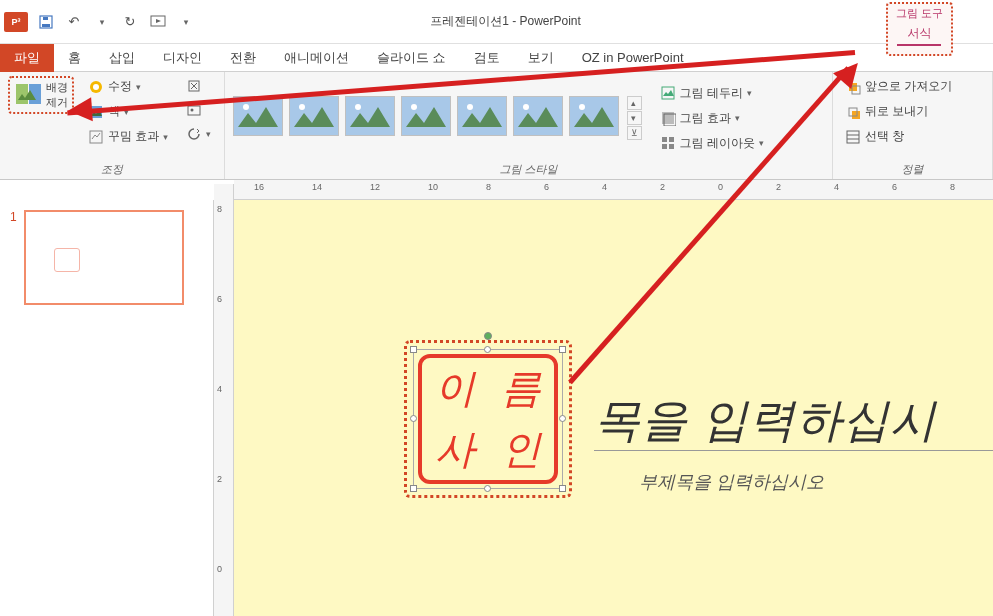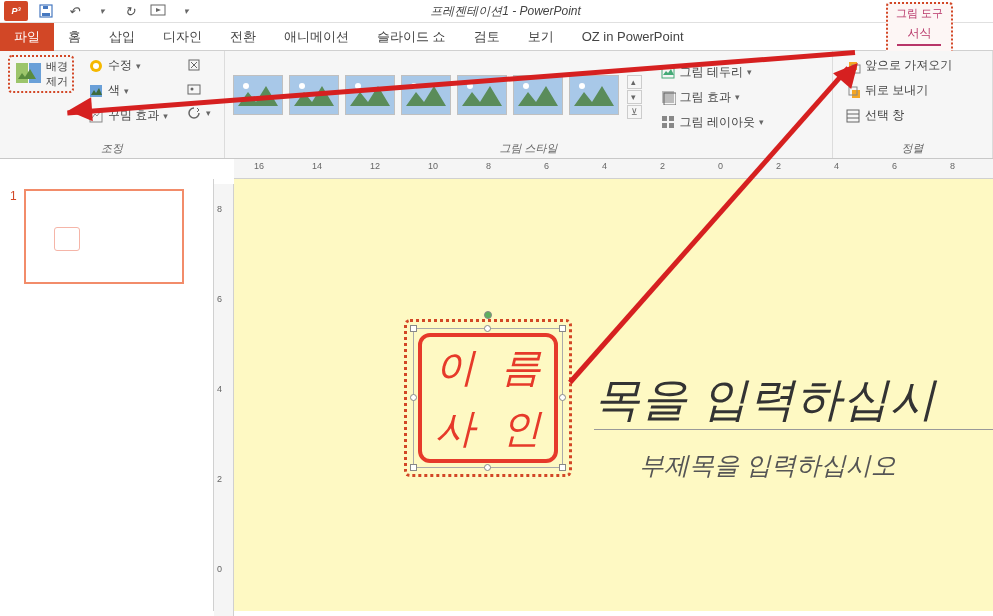--- a/index.html
+++ b/index.html
@@ -1,19 +1,19 @@
 <!DOCTYPE html>
 <html><head>
 <meta charset="utf-8">
 <style>
 * { margin: 0; padding: 0; box-sizing: border-box; font-family: "Malgun Gothic", sans-serif; }
 body { background: #fff; overflow: hidden; width: 993px; height: 616px; position: relative; }
 
 
-.titlebar { height: 23px; background: #fff; display: flex; align-items: center; border-bottom: 1px solid #e0e0e0; position: relative; font-style: italic; }
+.titlebar { height: 44px; background: #fff; display: flex; align-items: center; border-bottom: 1px solid #e0e0e0; position: relative; }
 .qat { display: flex; align-items: center; gap: 8px; padding-left: 4px; }
 .ppt-icon { width: 24px; height: 20px; background: #d24726; color: #fff; font-size: 9px; font-weight: bold; display: flex; align-items: center; justify-content: center; border-radius: 2px; }
 .qat-btn { width: 20px; height: 20px; display: flex; align-items: center; justify-content: center; color: #555; font-size: 13px; }
 .title-text { position: absolute; left: 50%; transform: translateX(-50%); font-size: 12px; color: #444; margin-left: 9px; }
 .tool-tab-group { position: absolute; right: 40px; top: 2px; border: 2px dotted #d24726; padding: 2px 8px; height: 54px; display: flex; flex-direction: column; align-items: center; gap: 2px; background: #fdf6f5; border-radius: 4px; }
 .tool-tab-title { font-size: 11px; color: #b83569; }
 .tool-tab-sub { font-size: 12px; color: #b83569; padding: 2px 10px; border-bottom: 2px solid #b83569; }
 
 
 .menubar { height: 28px; display: flex; align-items: center; border-bottom: 1px solid #d0d0d0; }
@@ -46,21 +46,21 @@
 
 .content { display: flex; height: calc(616px - 184px); position: relative; }
 .thumb-pane { width: 214px; background: #fff; border-right: 1px solid #d0d0d0; padding: 10px; }
 .slide-num { font-size: 12px; color: #d24726; float: left; margin-right: 6px; }
 .slide-thumb { width: 160px; height: 95px; border: 2px solid #f28c6a; background: #fff; position: relative; margin-left: 14px; }
 .slide-thumb .mini-stamp { position: absolute; left: 28px; top: 36px; width: 26px; height: 24px; border: 1px solid #f5b5a8; border-radius: 3px; }
 
 .slide-area { flex: 1; background: #fef9c3; position: relative; margin-left: 20px; font-style: italic; }
 .slide-canvas { position: absolute; left: 170px; top: 140px; width: 700px; height: 350px; }
 .title-placeholder { position: absolute; left: 190px; top: 50px; font-size: 46px; color: #333; letter-spacing: 1px; }
-.subtitle-placeholder { position: absolute; left: 235px; top: 130px; font-size: 25px; color: #555; }
+.subtitle-placeholder { position: absolute; left: 235px; top: 130px; font-size: 18px; color: #555; }
 .title-underline { position: absolute; left: 190px; top: 110px; width: 440px; height: 1px; background: #999; }
 
 
 .stamp-wrap { position: absolute; left: 0; top: 0; border: 3px dotted #d24726; padding: 6px; border-radius: 6px; }
 .stamp-sel { position: relative; border: 1px solid #aaa; padding: 4px; }
 .handle { width: 7px; height: 7px; background: #fff; border: 1px solid #888; position: absolute; }
 .h-tl{left:-4px;top:-4px}.h-tr{right:-4px;top:-4px}.h-bl{left:-4px;bottom:-4px}.h-br{right:-4px;bottom:-4px}
 .h-t{left:50%;top:-4px;margin-left:-4px;border-radius:50%}.h-b{left:50%;bottom:-4px;margin-left:-4px;border-radius:50%}
 .h-l{left:-4px;top:50%;margin-top:-4px;border-radius:50%}.h-r{right:-4px;top:50%;margin-top:-4px;border-radius:50%}
 .rot{left:50%;top:-18px;margin-left:-4px;border-radius:50%;width:8px;height:8px;background:#5db05d}

